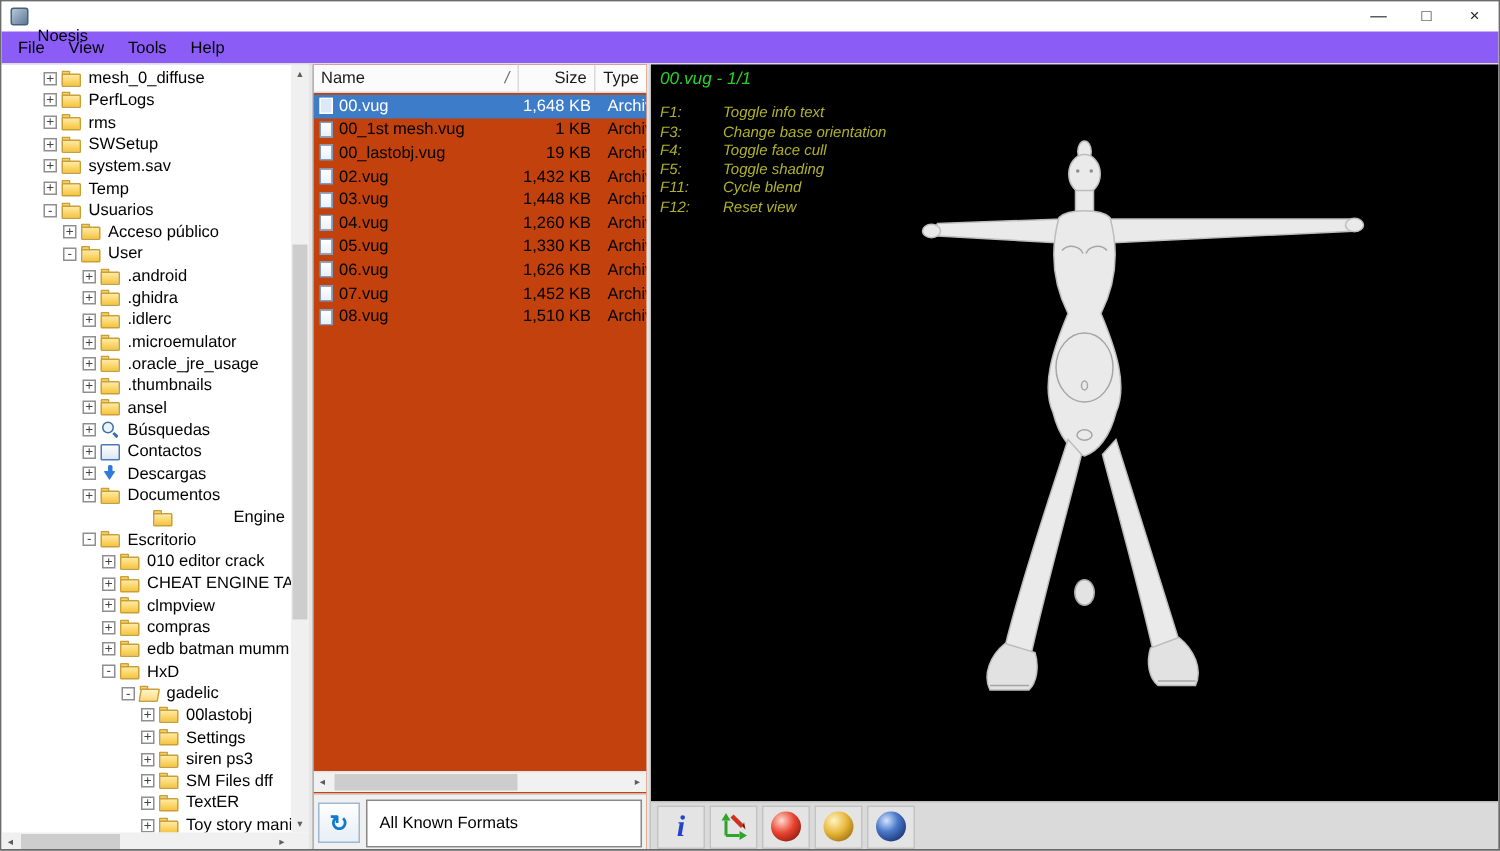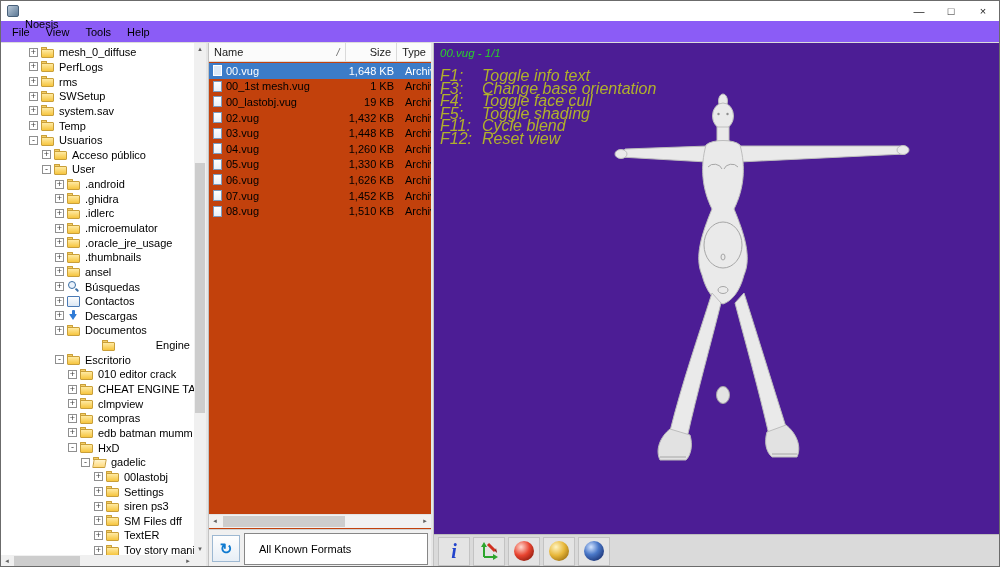--- a/index.html
+++ b/index.html
@@ -65,25 +65,25 @@
   .file-page-icon{width:9px;height:11px;background:linear-gradient(#fff,#e9f0f8);border:1px solid #7d9cc0;flex:none;box-sizing:border-box;}
   .file-row.selected .file-page-icon{background:#dce9f8;border-color:#fff;}
   .fr-size{width:52px;text-align:right;padding-right:5px;box-sizing:border-box;flex:none;}
   .fr-type{flex:1;padding-left:6px;white-space:nowrap;overflow:hidden;}
   .file-hscroll{position:absolute;left:0;right:0;bottom:39px;height:13px;background:#f1f1f1;border-top:1px solid #e3e3e3;}
   .format-bar{position:absolute;left:0;right:0;bottom:0;height:38px;background:#f0f0f0;border-top:1px solid #cfcfcf;
     display:flex;align-items:center;padding:0 3px;gap:4px;box-sizing:border-box;}
   .refresh-btn{width:26px;height:25px;border:1px solid #9db8d2;background:linear-gradient(#fefefe,#e7eef6);
     display:flex;align-items:center;justify-content:center;color:#0f7ad0;font-size:15px;font-weight:bold;flex:none;}
   .format-combo{flex:1;height:32px;border:1px solid #878787;background:#fff;display:flex;align-items:center;
-    padding-left:14px;color:#000;box-sizing:border-box;}
-  
-  .preview{flex:1;position:relative;background:#4c1d95;overflow:hidden;}
+    padding-left:8px;color:#000;box-sizing:border-box;}
+  
+  .preview{flex:1;position:relative;background:#000000;overflow:hidden;}
   .preview-filename{position:absolute;left:6px;top:4px;color:#2ad12a;font-style:italic;font-size:11.5px;z-index:3;}
-  .hotkeys{position:absolute;left:6px;top:27px;color:#b1b12b;font-style:italic;font-size:16px;line-height:12.6px;z-index:3;}
+  .hotkeys{position:absolute;left:6px;top:27px;color:#b1b12b;font-style:italic;font-size:10px;line-height:12.6px;z-index:3;}
   .hk-key{display:inline-block;width:42px;}
   .model-svg{position:absolute;left:0;top:0;width:100%;height:100%;z-index:1;}
   .preview-toolbar{position:absolute;left:0;right:0;bottom:0;height:33px;background:#dadada;border-top:1px solid #bdbdbd;
     display:flex;align-items:center;padding-left:4px;gap:3px;z-index:4;box-sizing:border-box;}
   .pt-btn{width:30px;height:27px;border:1px solid #c3c3c3;background:#e4e4e4;display:flex;align-items:center;justify-content:center;}
   .info-glyph{font-family:"Liberation Serif",serif;font-style:italic;font-weight:bold;font-size:20px;color:#2244cc;line-height:1;}
   .sphere{width:20px;height:20px;border-radius:50%;}
   .sphere-red{background:radial-gradient(circle at 35% 30%, #ffd9cf, #e84430 45%, #731005 95%);}
   .sphere-gold{background:radial-gradient(circle at 35% 30%, #fff4c2, #e7b73a 45%, #8a5d08 95%);}
   .sphere-blue{background:radial-gradient(circle at 35% 30%, #d3e4ff, #4a78c8 40%, #0d1f5c 95%);}

